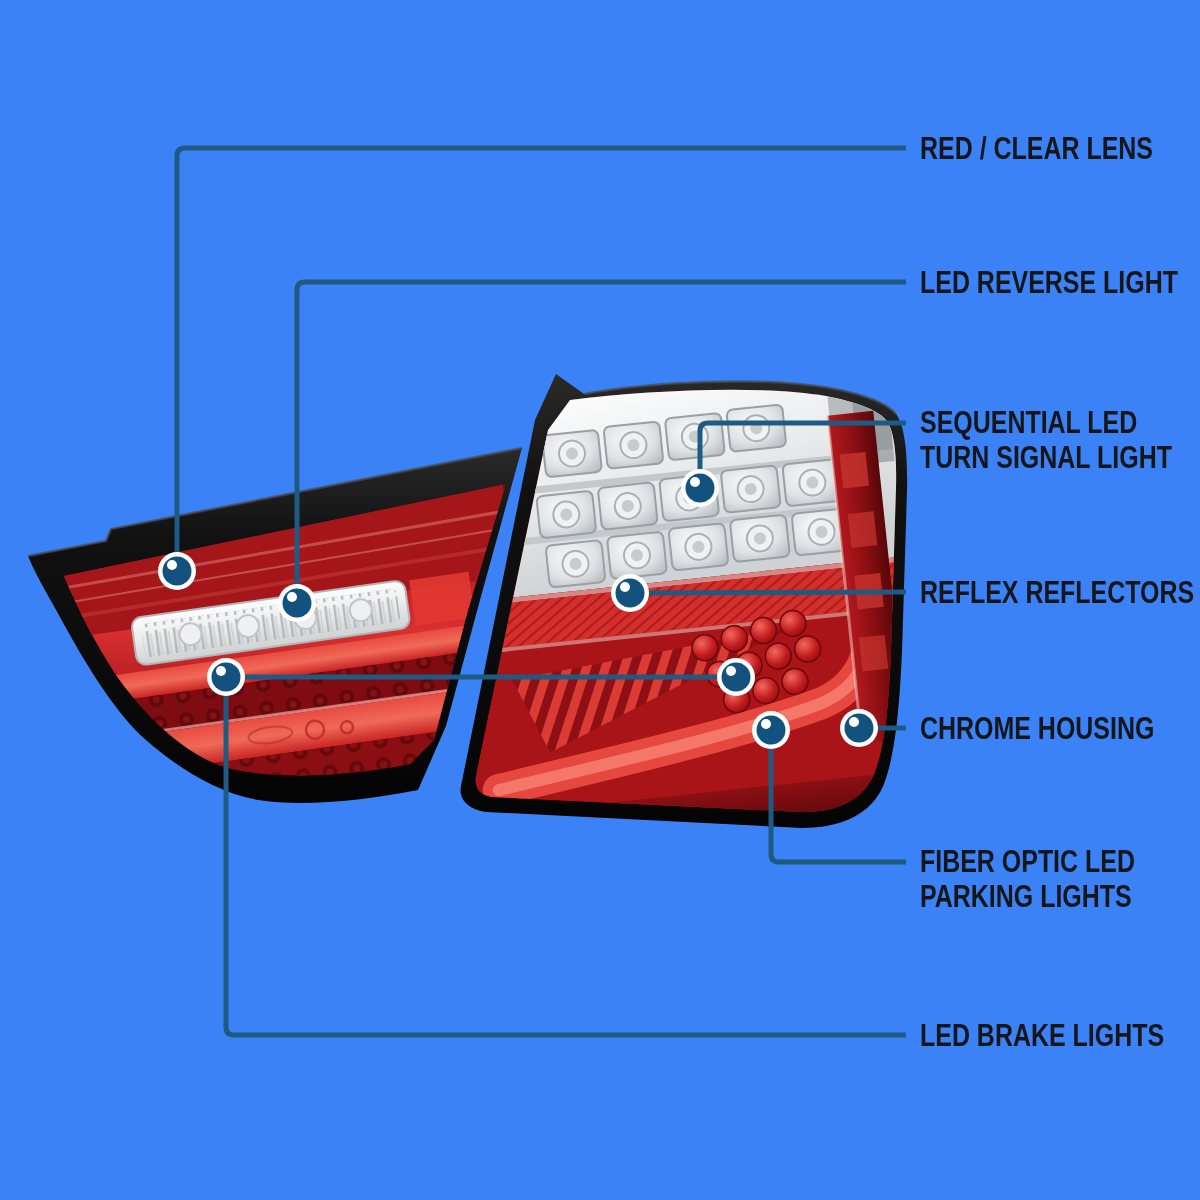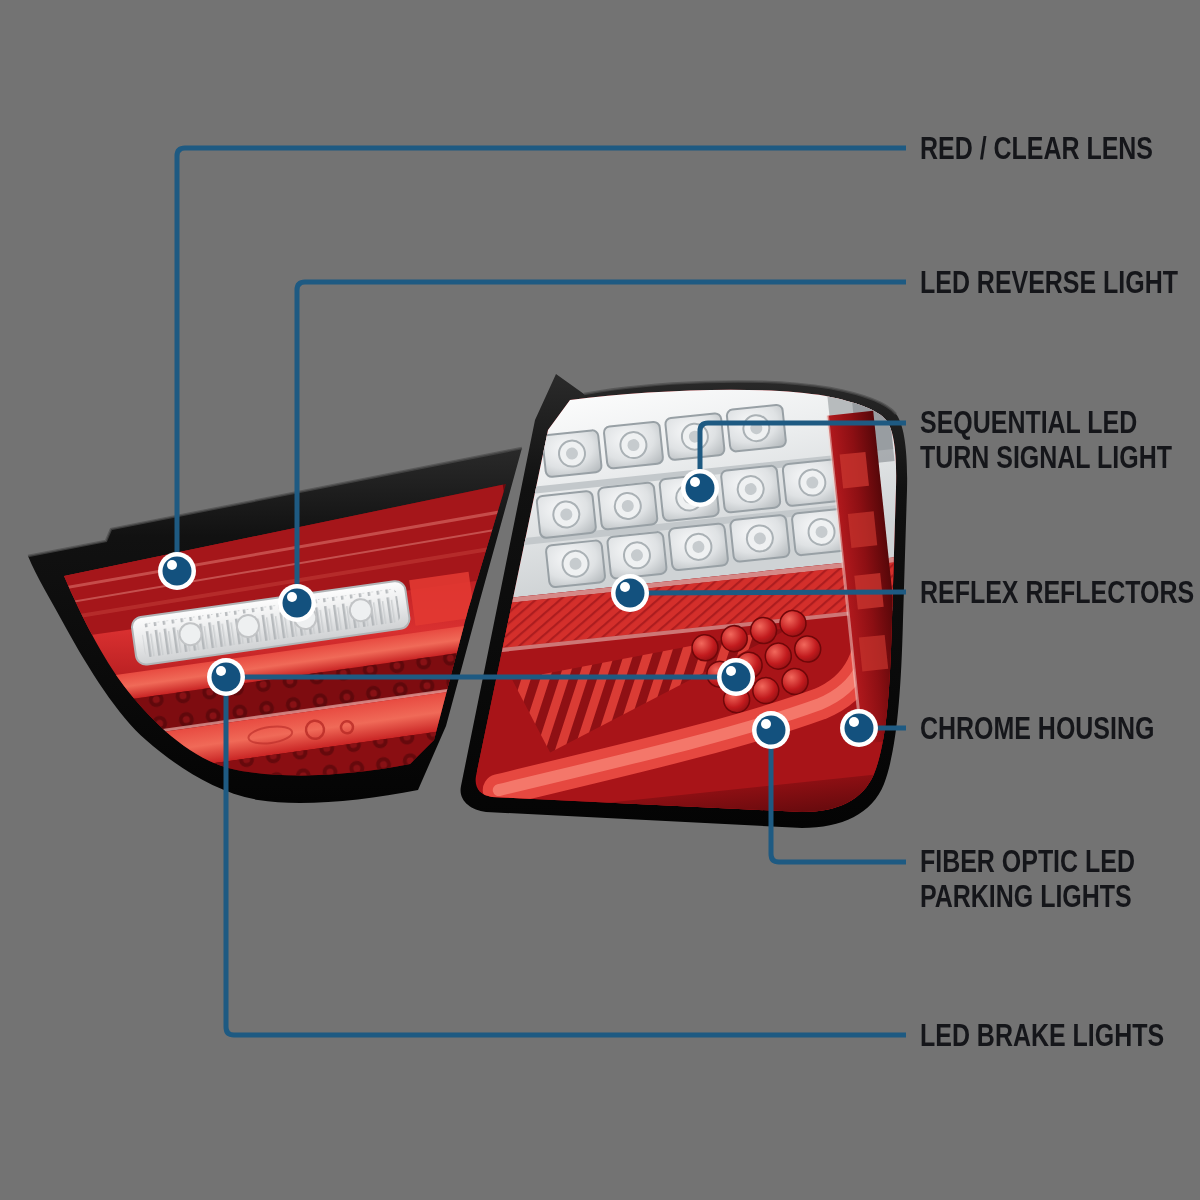--- a/index.html
+++ b/index.html
@@ -1,17 +1,17 @@
 <!DOCTYPE html>
 <html><head>
 <meta charset="utf-8">
 <style>
   html,body{margin:0;padding:0;background:#ffffff;}
   .stage{
-    position:relative;width:1200px;height:1200px;background:#737373;overflow:hidden;
+    position:relative;width:1200px;height:1200px;background:#3b82f6;overflow:hidden;
     font-family:"Liberation Sans","DejaVu Sans",sans-serif;
   }
   .art{position:absolute;left:0;top:0;width:1200px;height:1200px;}
   .callout-label{
     position:absolute;left:920px;color:#15161a;font-weight:bold;
     font-size:32px;line-height:35px;white-space:nowrap;
     transform:translateY(-50%) scaleX(0.78);transform-origin:left center;
     letter-spacing:0px;
   }
   .callout-label span{display:block;}

